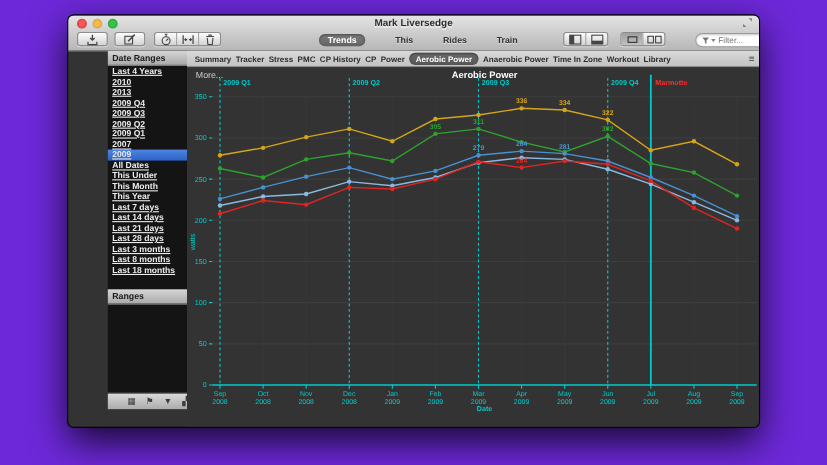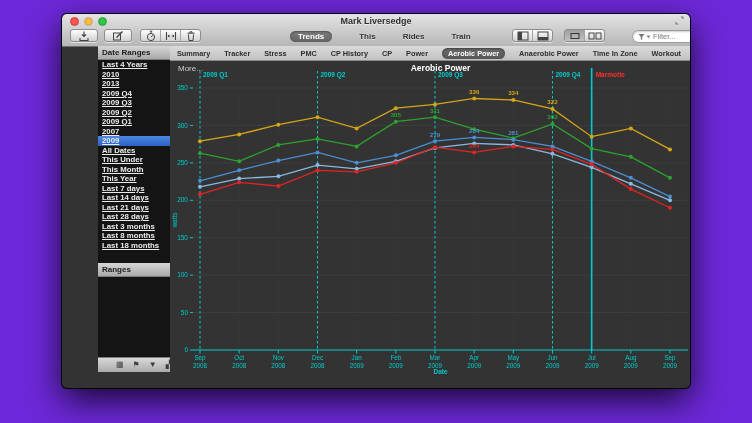--- a/index.html
+++ b/index.html
@@ -48,21 +48,21 @@
   .side-list li{height:9.5px;line-height:9.5px;font-size:7.8px;font-weight:bold;color:#ececec;
         padding-left:4px;white-space:nowrap;text-decoration:underline;}
   .side-list li.selected{background:linear-gradient(#4e86e0,#2a62c8);}
   .side-gap{height:13px;}
   .side-bottom{position:absolute;left:0;right:0;bottom:0;height:14px;
         background:linear-gradient(#d9d9d9,#ababab);border-top:1px solid #7c7c7c;
         display:flex;align-items:center;justify-content:center;gap:9px;}
   .side-bottom span{font-size:8px;color:#3d3d3d;line-height:14px;}
   .main{position:absolute;left:108px;top:0;right:0;bottom:0;background:#333;}
   .tabbar{height:14px;background:linear-gradient(#dadada,#c2c2c2);border-bottom:1px solid #8a8a8a;
-        display:flex;align-items:center;padding:0 4px 0 7px;gap:14px;}
+        display:flex;align-items:center;padding:0 4px 0 7px;gap:4px;}
   .tab{font-size:7.3px;font-weight:bold;color:#2d2d2d;white-space:nowrap;cursor:default;}
   .tab.selected{background:linear-gradient(#6a6a6a,#575757);color:#fff;border-radius:7px;padding:1px 6px;
         box-shadow:inset 0 1px 2px rgba(0,0,0,.4);}
   .tabbar .grow{flex:1;}
   .tabbar .ham{font-size:9px;color:#333;}
   .chartpanel{position:absolute;left:0;top:14px;right:0;bottom:0;}
   .chartpanel svg{position:absolute;left:0;top:0;}
   text{font-family:"Liberation Sans",sans-serif;}
 </style>
 </head>

